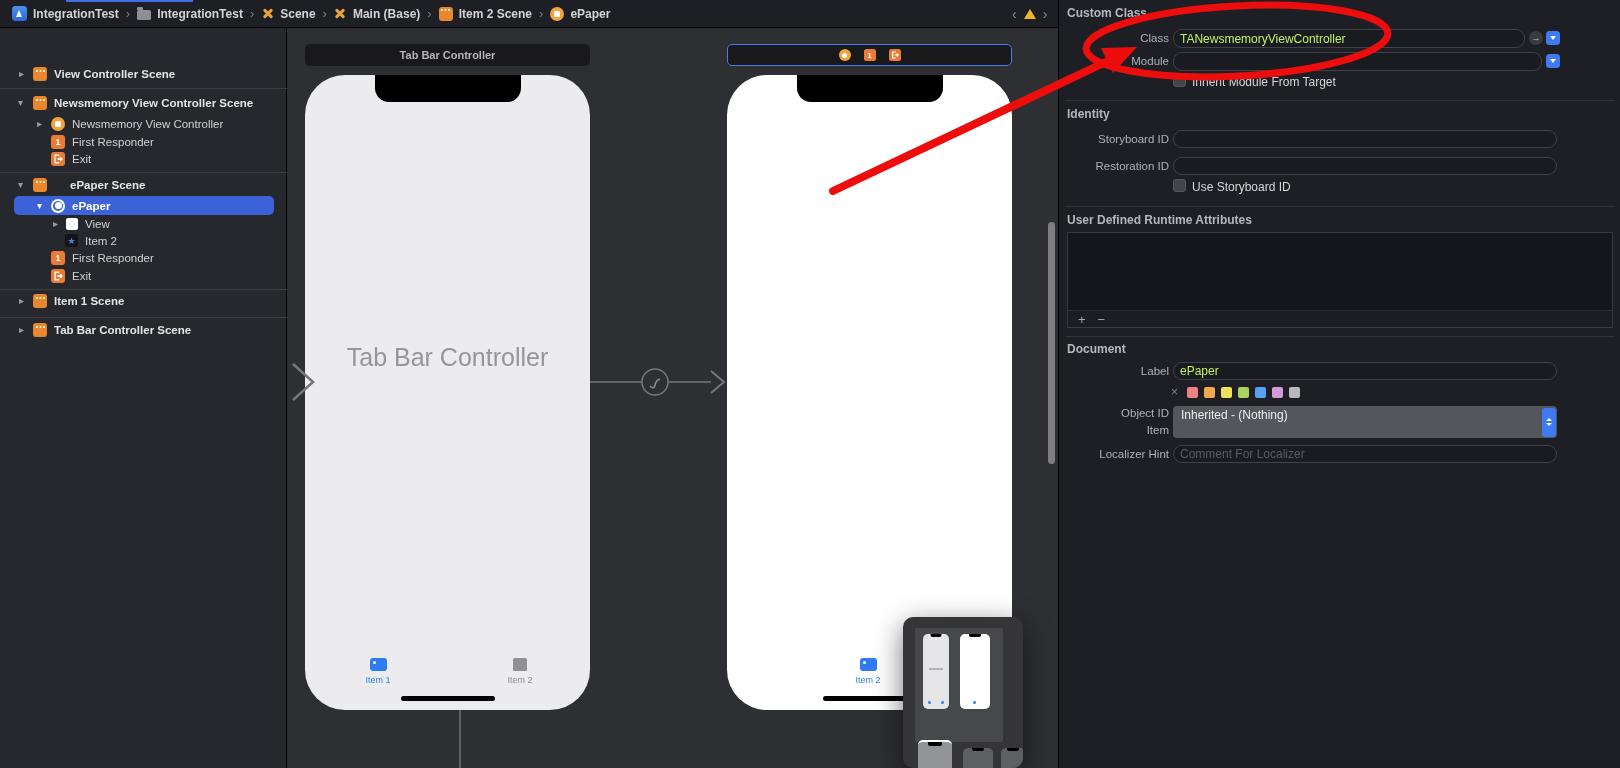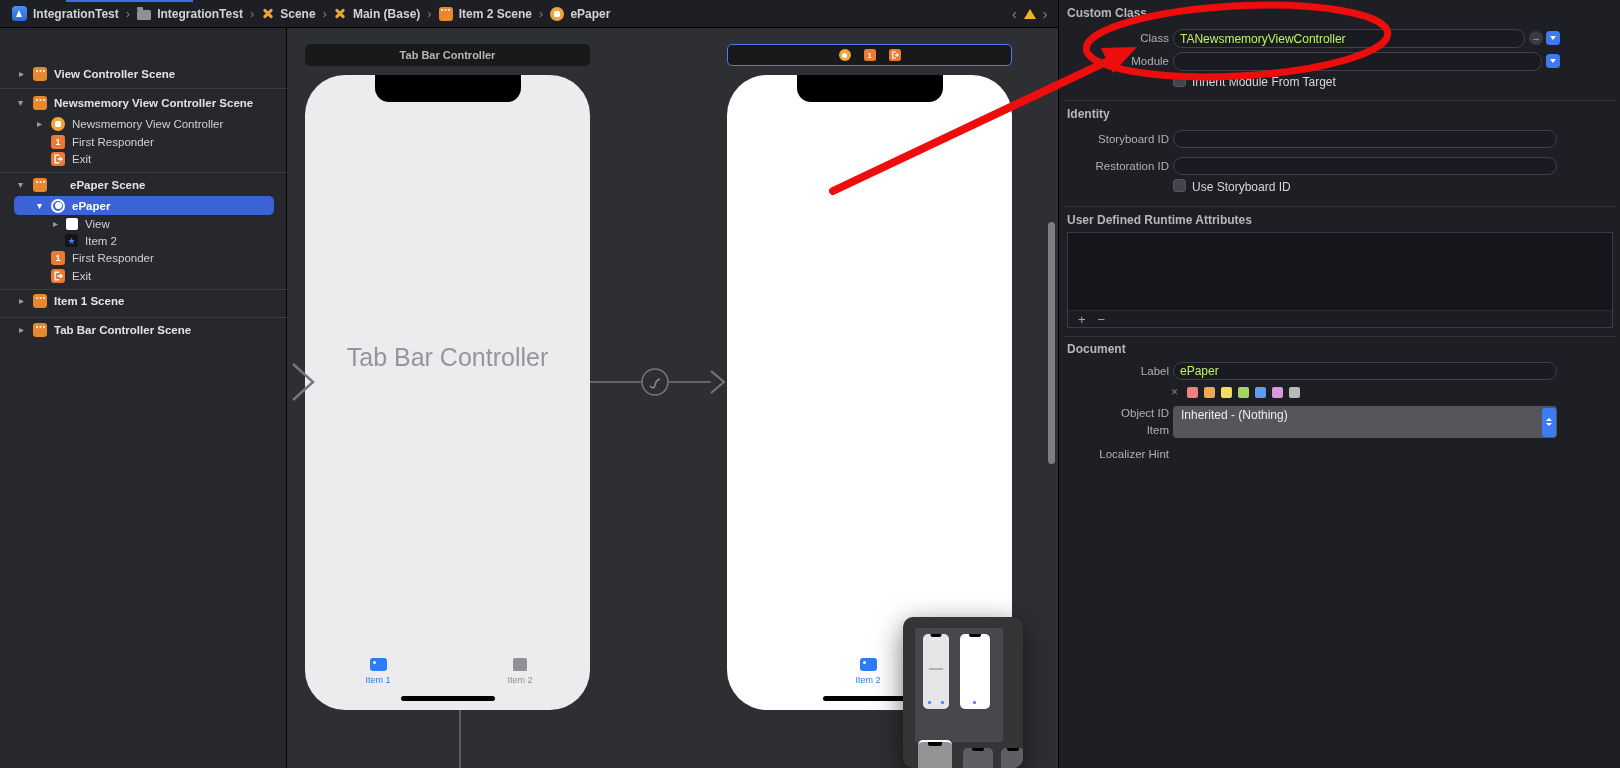--- a/index.html
+++ b/index.html
@@ -393,20 +393,21 @@
     <div class="static-val" style="left:114px;top:406px">5cX-Fk-u0Q</div>
     <div class="ilabel" style="top:424px">Item</div>
     <div id="lock-popup">
       <span>Inherited - (Nothing)</span>
       <span id="lock-stepper">
         <span class="tri-up-s"></span>
           <span class="tri-dn-s"></span>
       </span>
     </div>
     <div class="ilabel" style="top:448px">Localizer Hint</div>
+    <input class="ifield" style="left: 114px; top: 445px; width: 384px; height: 18px;" readonly="" placeholder="Comment For Localizer">
   </div>
 
   <svg id="annotations" class="abs">
     <ellipse cx="1237" cy="41" rx="151" ry="35" fill="none" stroke="#ee0d0d" stroke-width="7" transform="rotate(-3 1237 41)"></ellipse>
     <line x1="833" y1="191" x2="1110" y2="60" stroke="#ee0d0d" stroke-width="8" stroke-linecap="round"></line>
     <polygon points="1137,47 1113,73 1101,48" fill="#ee0d0d"></polygon>
   </svg>
 
 </div>
 

